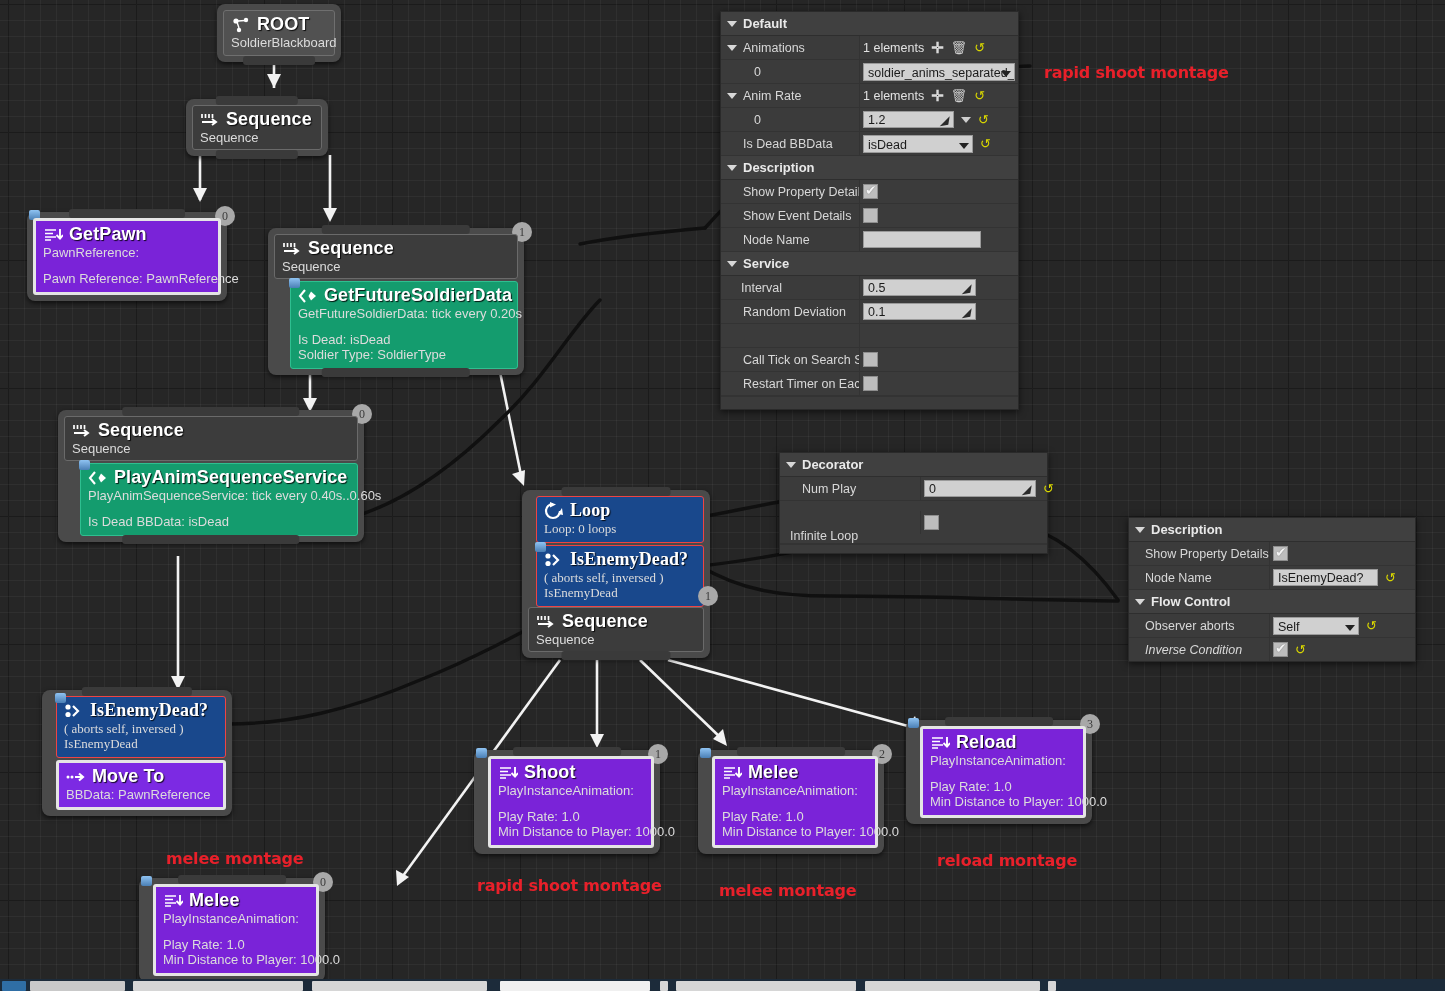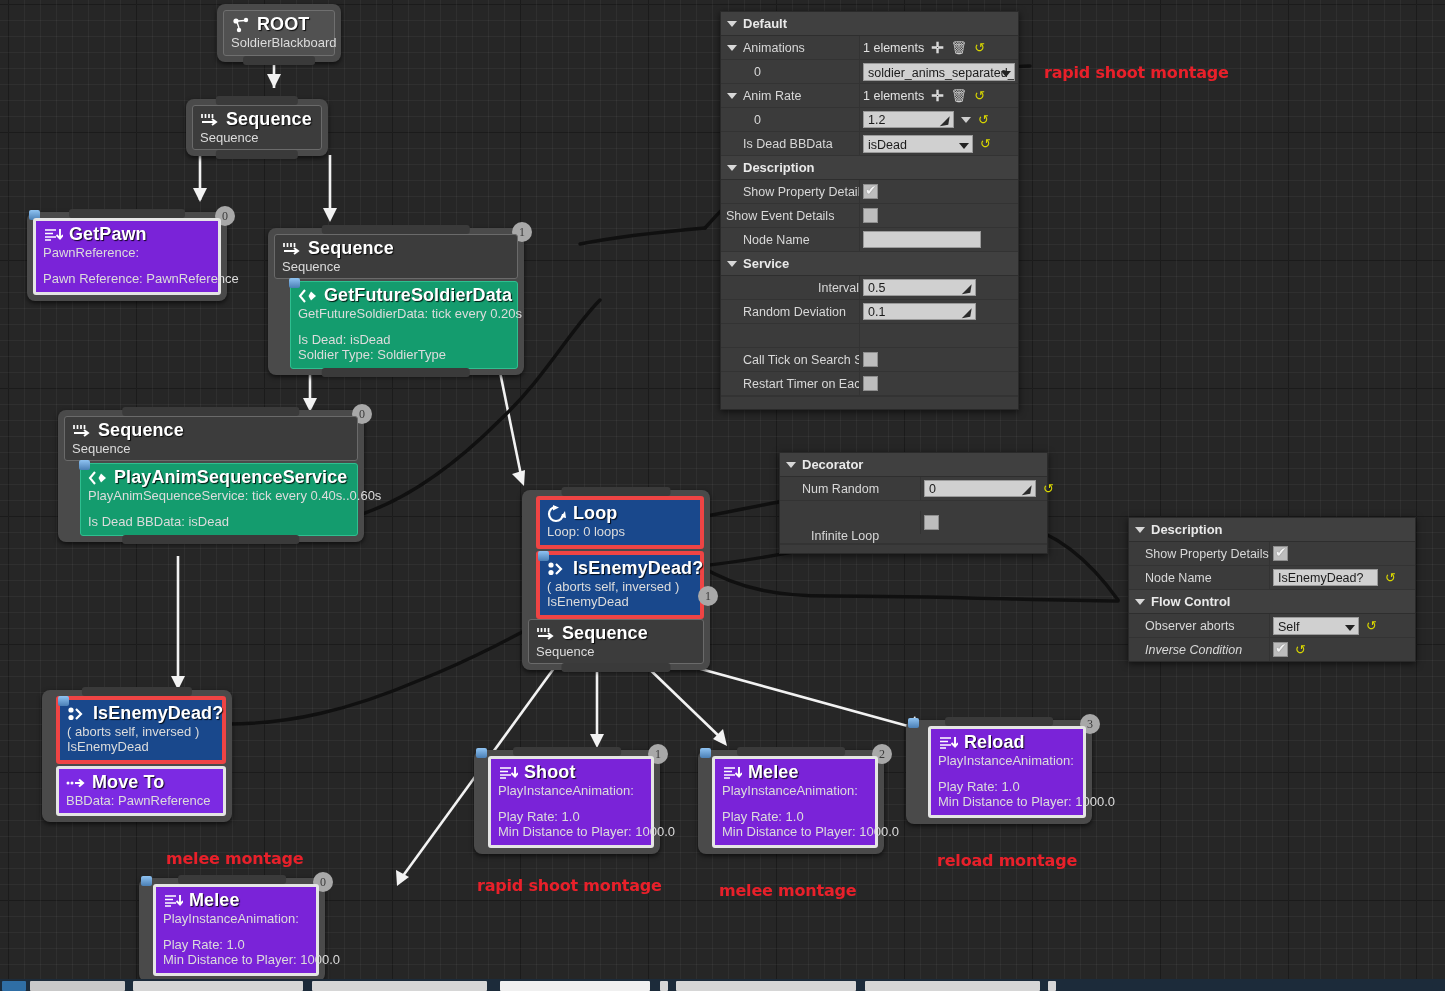--- a/index.html
+++ b/index.html
@@ -69,21 +69,21 @@
   .gap { height: 11px; }
 
   .k-comp  { background: #3c3c3c; border: 1px solid #6a6a6a; }
   .k-task  { background: #7d2ae0; background: #7a23d8; }
   .k-task2 { background: #7c2ae3; }
   .k-serv  { background: #1d9e73; background:#149c6e; }
   .k-deco  { background: #1c4f96; background:#19488c; }
   .k-root  { background:#515151; border:1px solid #6f6f6f; }
 
   .k-serv { border:1px solid #2fbf90; }
-  .k-deco { border:4px solid #ef4444; }
+  .k-deco { border:1px solid #ef4444;font-family:Liberation Serif, serif; }
   .k-task, .k-task2 { border:3px solid #e5e5e5; }
 
   .icn { display:inline-block; width:20px; height:18px; position:relative; flex:0 0 auto; }
 
   
   .panel {
     position: absolute;
     background: #3b3b3b;
     border: 1px solid #2a2a2a;
     font-size: 12.5px; color: #e2e2e2;
@@ -470,21 +470,21 @@
         <div class="sub">Min Distance to Player: 1000.0</div>
       </div>
     </div>
   </div>
 
   <div class="bt-node" style="left:906px; top:720px; width:186px;">
     <div class="shell">
       <div class="pin-top"></div>
       <div class="bluepin"></div>
       <div class="idx">3</div>
-      <div class="blk k-task" style="margin-left:16px;">
+      <div class="blk k-task" style="margin-left:8px;">
         <div class="title">
           <span class="icn">
             <svg width="20" height="18" viewBox="0 0 20 18">
                 <path d="M2 4 H13 M2 7.5 H10 M2 11 H13 M2 14 H8" stroke="#fff" stroke-width="1.7"></path>
                 <path d="M17 3 V12 M13.5 9 L17 12.5 L20 9" stroke="#fff" stroke-width="1.9" fill="none"></path>
               </svg>
           </span>
           <span>Reload</span>
         </div>
         <div class="sub">PlayInstanceAnimation:</div>
@@ -556,39 +556,39 @@
       <span>Description</span>
     </div>
 
     <div class="row">
       <div class="lblc sub2" style="padding-left:22px;">Show Property Details</div>
       <div class="valc">
         <span class="chk on"></span>
       </div>
     </div>
     <div class="row">
-      <div class="lblc sub2" style="padding-left:5px;">Show Event Details</div>
+      <div class="lblc sub2" style="padding-left:22px;">Show Event Details</div>
       <div class="valc">
         <span class="chk"></span>
       </div>
     </div>
     <div class="row">
       <div class="lblc sub2" style="padding-left:22px;">Node Name</div>
       <div class="valc">
         <div class="txtbox" style="width:118px;"></div>
       </div>
     </div>
 
     <div class="cat">
       <span class="tri"></span>
       <span>Service</span>
     </div>
 
     <div class="row">
-      <div class="lblc sub2" style="padding-left:20px;text-align:right;">Interval</div>
+      <div class="lblc sub2" style="padding-left:20px;">Interval</div>
       <div class="valc">
         <div class="txtbox spin" style="width:113px;">0.5</div>
       </div>
     </div>
     <div class="row">
       <div class="lblc sub2" style="padding-left:22px;">Random Deviation</div>
       <div class="valc">
         <div class="txtbox spin" style="width:113px;">0.1</div>
       </div>
     </div>
@@ -612,28 +612,28 @@
     </div>
     <div style="height:13px;background:#3b3b3b;border-top:1px solid #333;"></div>
   </div>
 
   <div class="panel" style="left:779px; top:452px; width:269px;">
     <div class="cat">
       <span class="tri"></span>
       <span>Decorator</span>
     </div>
     <div class="row">
-      <div class="lblc sub2" style="padding-left:22px;width:140px;">Num Random</div>
+      <div class="lblc sub2" style="padding-left:22px;width:140px;">Num Play</div>
       <div class="valc">
         <div class="txtbox spin" style="width:112px;">0</div>
         <span class="revert">↺</span>
       </div>
     </div>
     <div class="row">
-      <div class="lblc sub2" style="padding-left:31px;width:140px;margin-top:28px;">Infinite Loop</div>
+      <div class="lblc sub2" style="padding-left:10px;width:140px;margin-top:28px;">Infinite Loop</div>
       <div class="valc">
         <span class="chk"></span>
       </div>
     </div>
     <div style="height:9px;background:#3b3b3b;border-top:1px solid #333;"></div>
   </div>
 
   <div class="panel" style="left:1128px; top:517px; width:288px;">
     <div class="cat">
       <span class="tri"></span>

